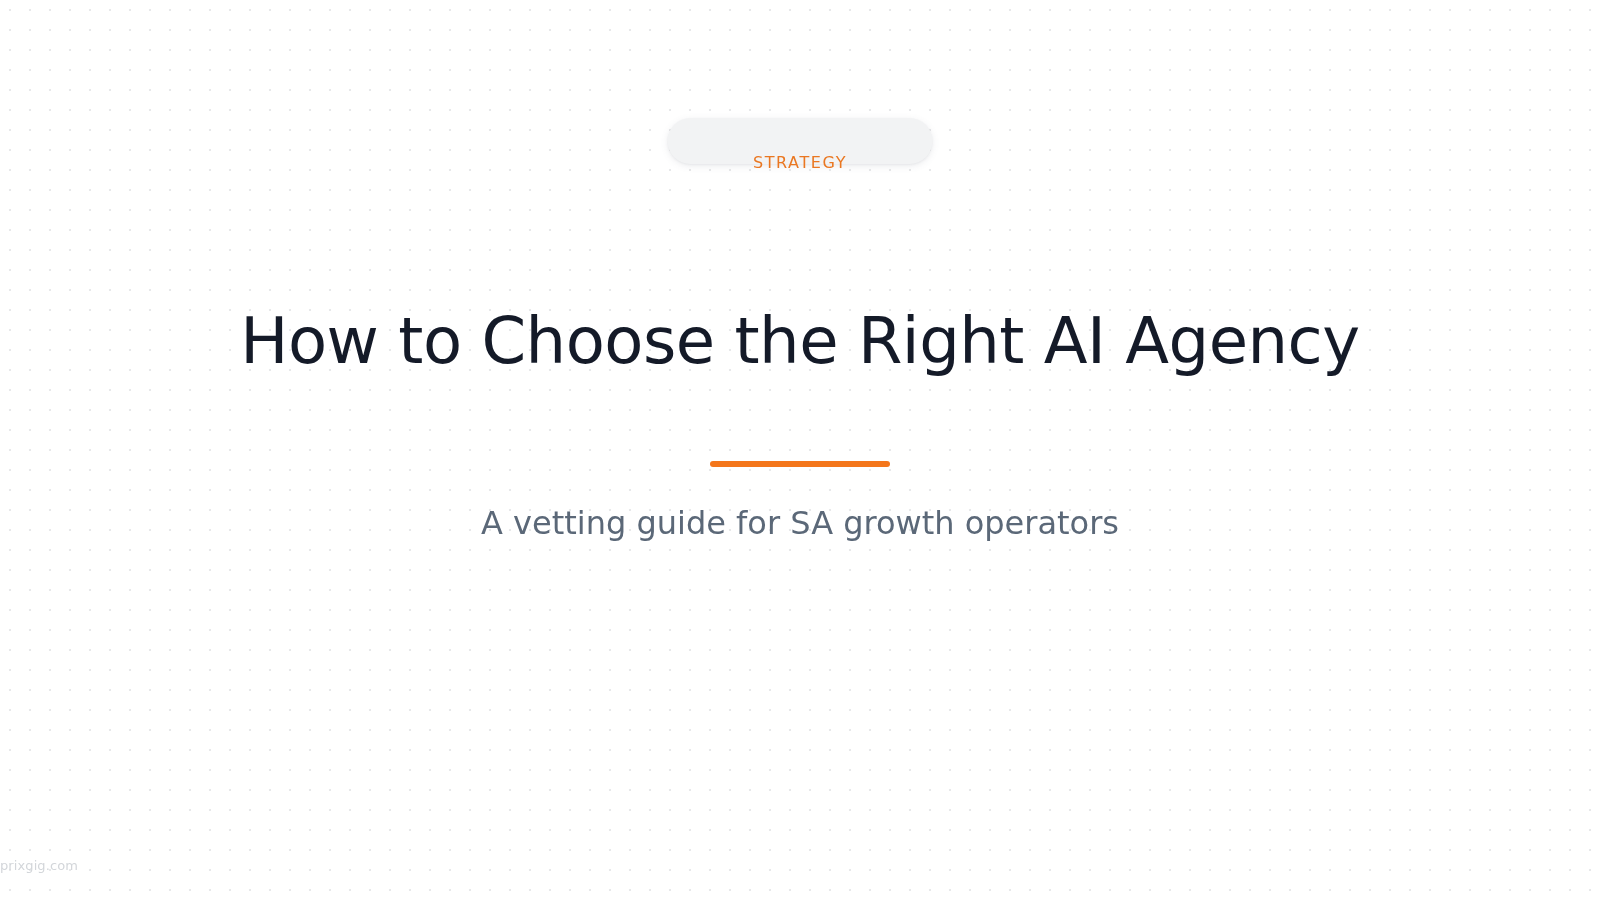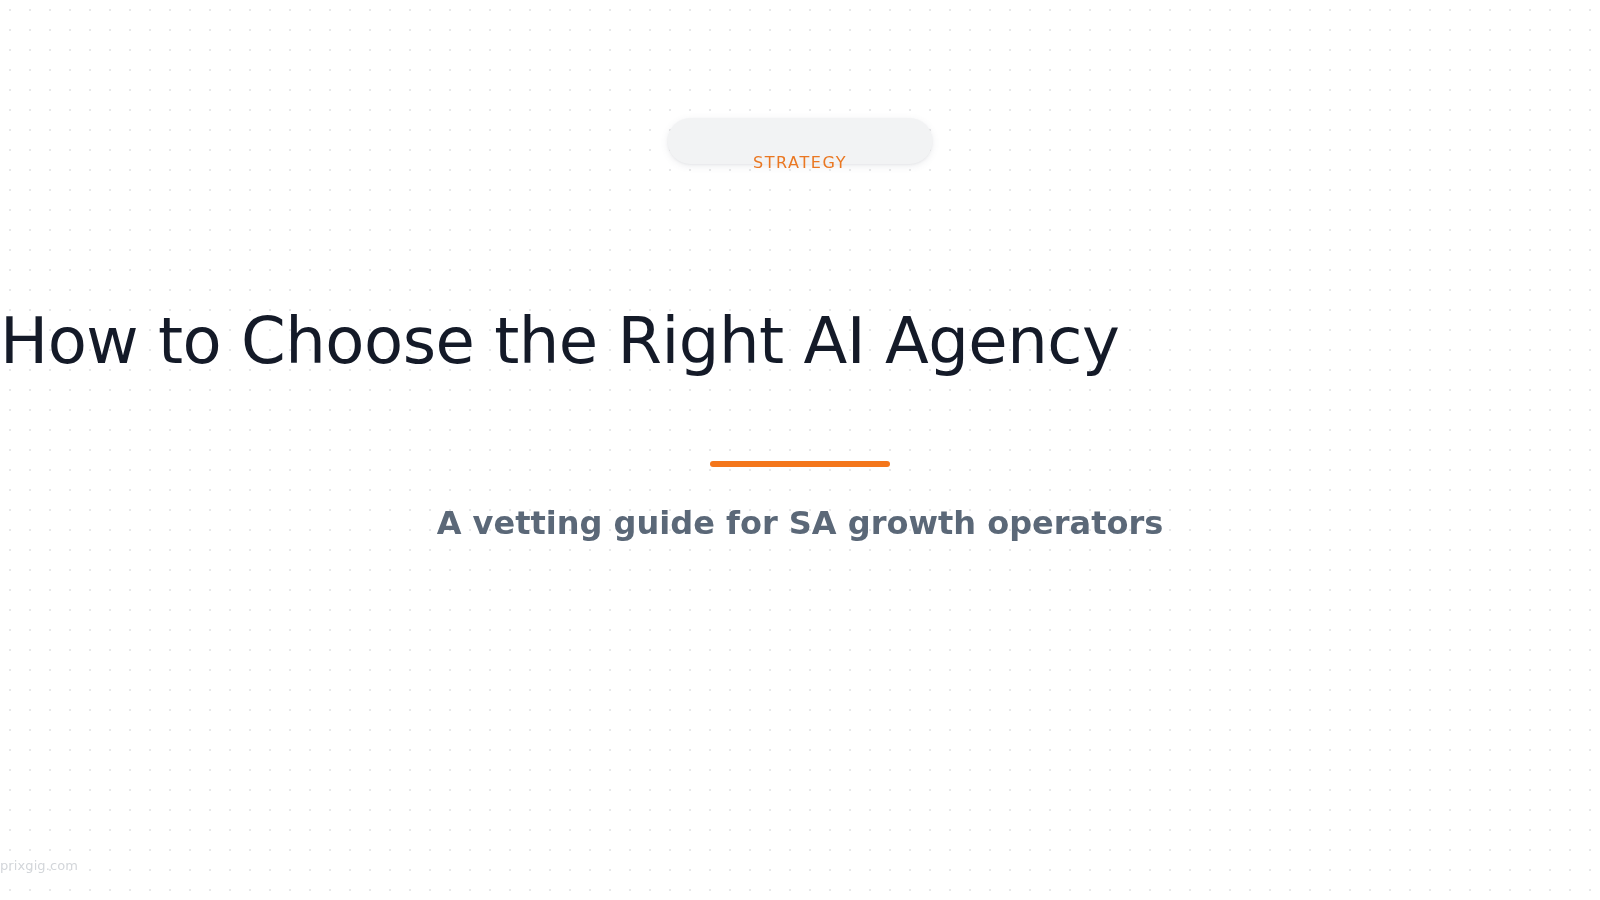--- a/index.html
+++ b/index.html
@@ -58,20 +58,21 @@
     white-space: nowrap;
     margin-top: 44px;
   }
 
   
   .title {
     position: absolute;
     top: 304px;
     left: 0;
     width: 100%;
+    text-align: center;
     font-family: "DejaVu Sans", "Liberation Sans", sans-serif;
     font-size: 64px;
     font-weight: 400;
     letter-spacing: -0.5px;
     color: #141a28;
     line-height: 1.18;
     white-space: nowrap;
   }
 
   
@@ -91,21 +92,21 @@
 
   
   .subtitle {
     position: absolute;
     top: 503px;
     left: 0;
     width: 100%;
     text-align: center;
     font-family: "DejaVu Sans", "Liberation Sans", sans-serif;
     font-size: 32px;
-    font-weight: 700;
+    font-weight: 400;
     color: #5b6878;
     line-height: 1.3;
     white-space: nowrap;
   }
 
   
   .footer {
     position: absolute;
     bottom: 28px;
     left: 0;

